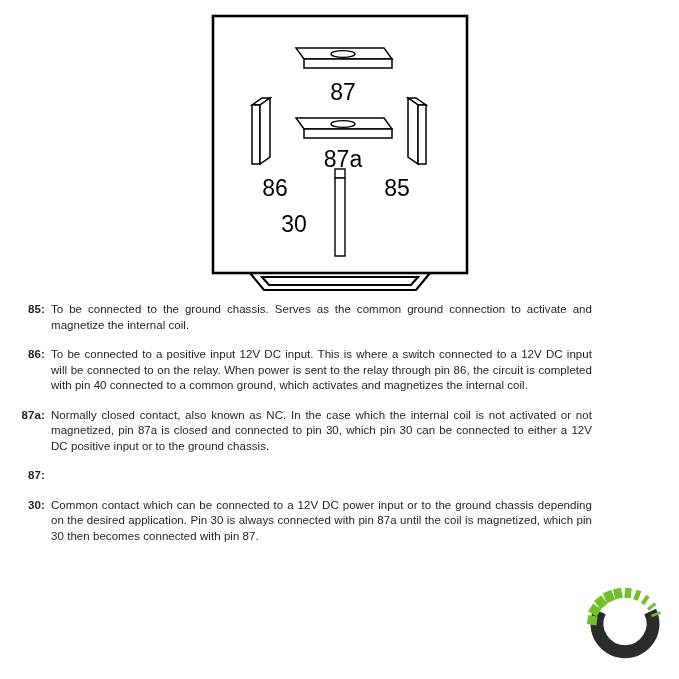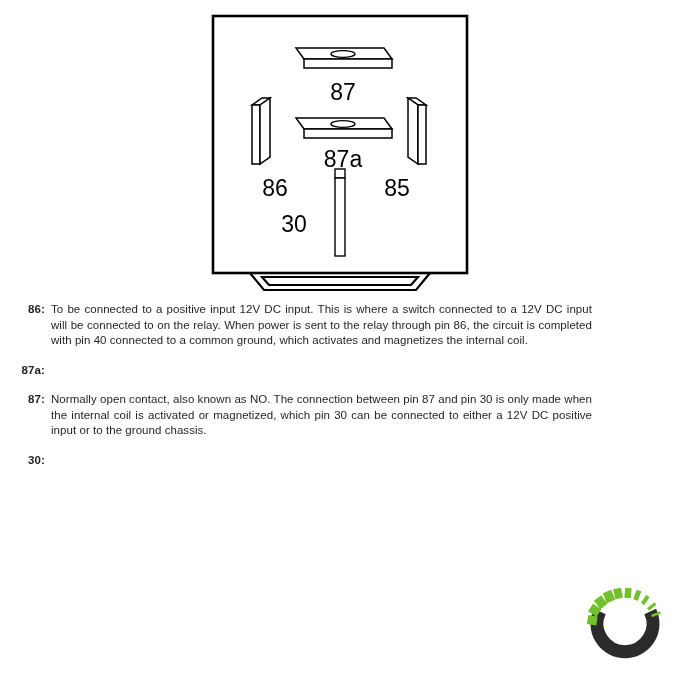--- a/index.html
+++ b/index.html
@@ -109,37 +109,42 @@
 
   <text x="343" y="100" text-anchor="middle" font-family="Liberation Sans, sans-serif" font-size="23" fill="#000000">87</text>
   <text x="343" y="167" text-anchor="middle" font-family="Liberation Sans, sans-serif" font-size="23" fill="#000000">87a</text>
   <text x="275" y="196" text-anchor="middle" font-family="Liberation Sans, sans-serif" font-size="23" fill="#000000">86</text>
   <text x="397" y="196" text-anchor="middle" font-family="Liberation Sans, sans-serif" font-size="23" fill="#000000">85</text>
   <text x="294" y="232" text-anchor="middle" font-family="Liberation Sans, sans-serif" font-size="23" fill="#000000">30</text>
 </svg>
 
 <div id="pin-descriptions">
 
+  <div class="pin-row">
+    <div class="pin-key">85:</div>
+    <div class="pin-text">To be connected to the ground chassis. Serves as the common ground connection to activate and magnetize the internal coil.</div>
+  </div>
 
   <div class="pin-row">
     <div class="pin-key">86:</div>
     <div class="pin-text">To be connected to a positive input 12V DC input. This is where a switch connected to a 12V DC input will be connected to on the relay. When power is sent to the relay through pin 86, the circuit is completed with pin 40 connected to a common ground, which activates and magnetizes the internal coil.</div>
   </div>
 
   <div class="pin-row">
     <div class="pin-key">87a:</div>
+    <div class="pin-text">Normally closed contact, also known as NC. In the case which the internal coil is not activated or not magnetized, pin 87a is closed and connected to pin 30, which pin 30 can be connected to either a 12V DC positive input or to the ground chassis.</div>
   </div>
 
   <div class="pin-row">
     <div class="pin-key">87:</div>
-    <div class="pin-text">Normally open contact, also known as NO. The connection between pin 87 and pin 30 is only made when the internal coil is activated or magnetized, which pin 30 can be connected to either a 12V DC positive input or to the ground chassis.</div>
   </div>
 
   <div class="pin-row">
     <div class="pin-key">30:</div>
+    <div class="pin-text">Common contact which can be connected to a 12V DC power input or to the ground chassis depending on the desired application. Pin 30 is always connected with pin 87a until the coil is magnetized, which pin 30 then becomes connected with pin 87.</div>
   </div>
 
 </div>
 
 <svg id="brand-logo" viewBox="0 0 80 80" width="80" height="80" xmlns="http://www.w3.org/2000/svg">
 
   <path d="M 14.8 26.5 A 28 28 0 1 0 65.2 26.5" fill="none" stroke="#2b2b2b" stroke-width="13" stroke-linecap="butt" transform="rotate(0 40 42)"></path>
 
   <g stroke="#72c02c" stroke-linecap="butt">
     <line x1="12.0" y1="36.0" x2="2.5" y2="34.5" stroke-width="9"></line>

